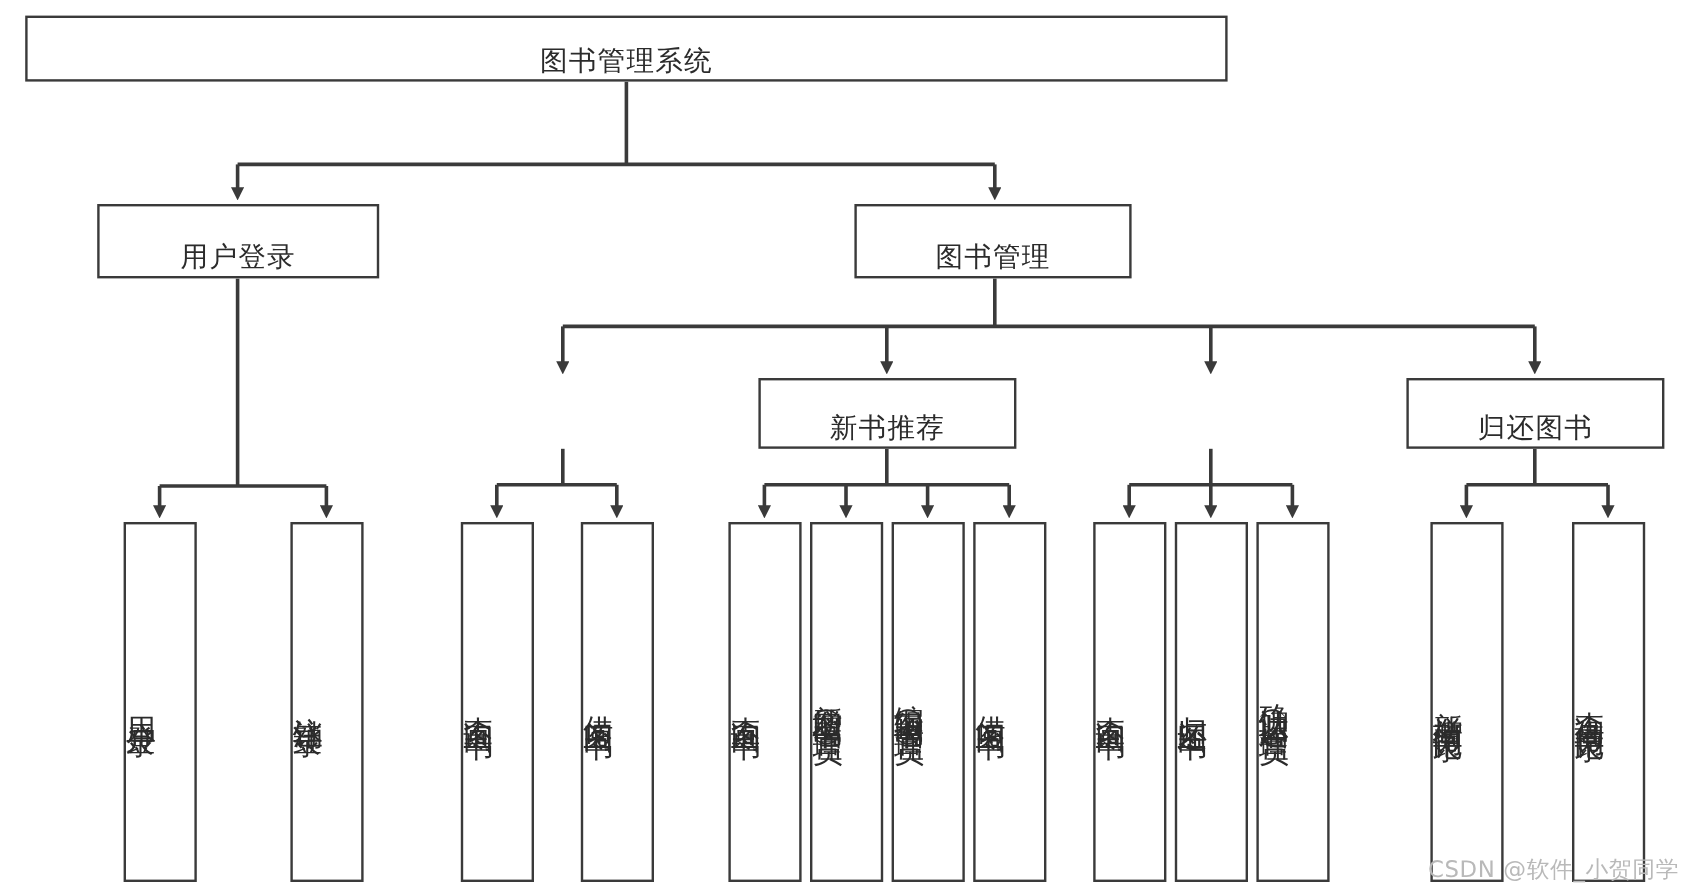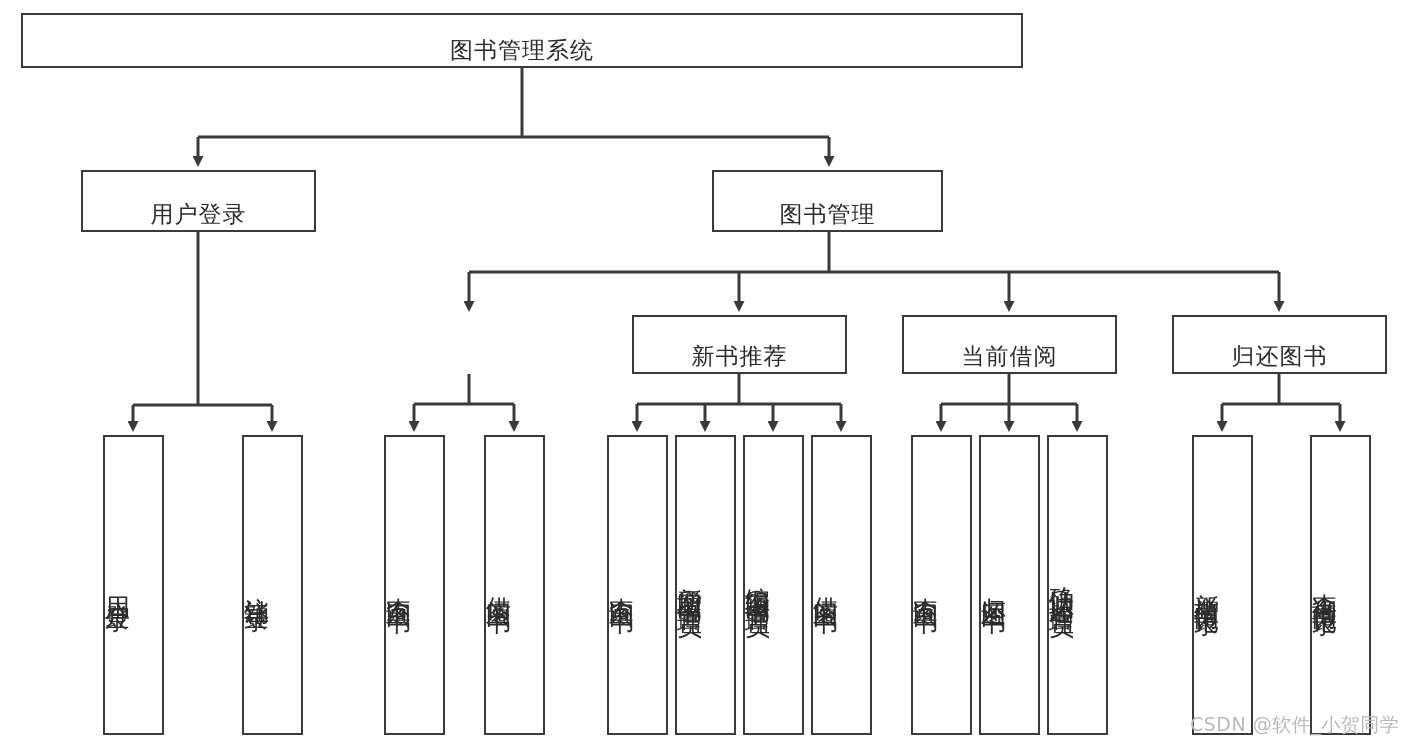--- a/index.html
+++ b/index.html
@@ -112,23 +112,20 @@
   <div class="node h" style="left:81px;top:170px;width:235px;height:62px;">
     <span class="lbl">用户登录</span>
   </div>
   <div class="node h" style="left:712px;top:170px;width:231px;height:62px;">
     <span class="lbl">图书管理</span>
   </div>
 
   <div class="node h" style="left:632px;top:315px;width:215px;height:59px;">
     <span class="lbl">新书推荐</span>
   </div>
-  <div class="node h" style="left:902px;top:315px;width:215px;height:59px;">
-    <span class="lbl">当前借阅</span>
-  </div>
   <div class="node h" style="left:1172px;top:315px;width:215px;height:59px;">
     <span class="lbl">归还图书</span>
   </div>
 
   <div class="node v" style="left:103px;top:435px;width:61px;height:300px;">
     <span class="lbl">用户登录</span>
   </div>
   <div class="node v" style="left:242px;top:435px;width:61px;height:300px;">
     <span class="lbl">注销登录</span>
   </div>

